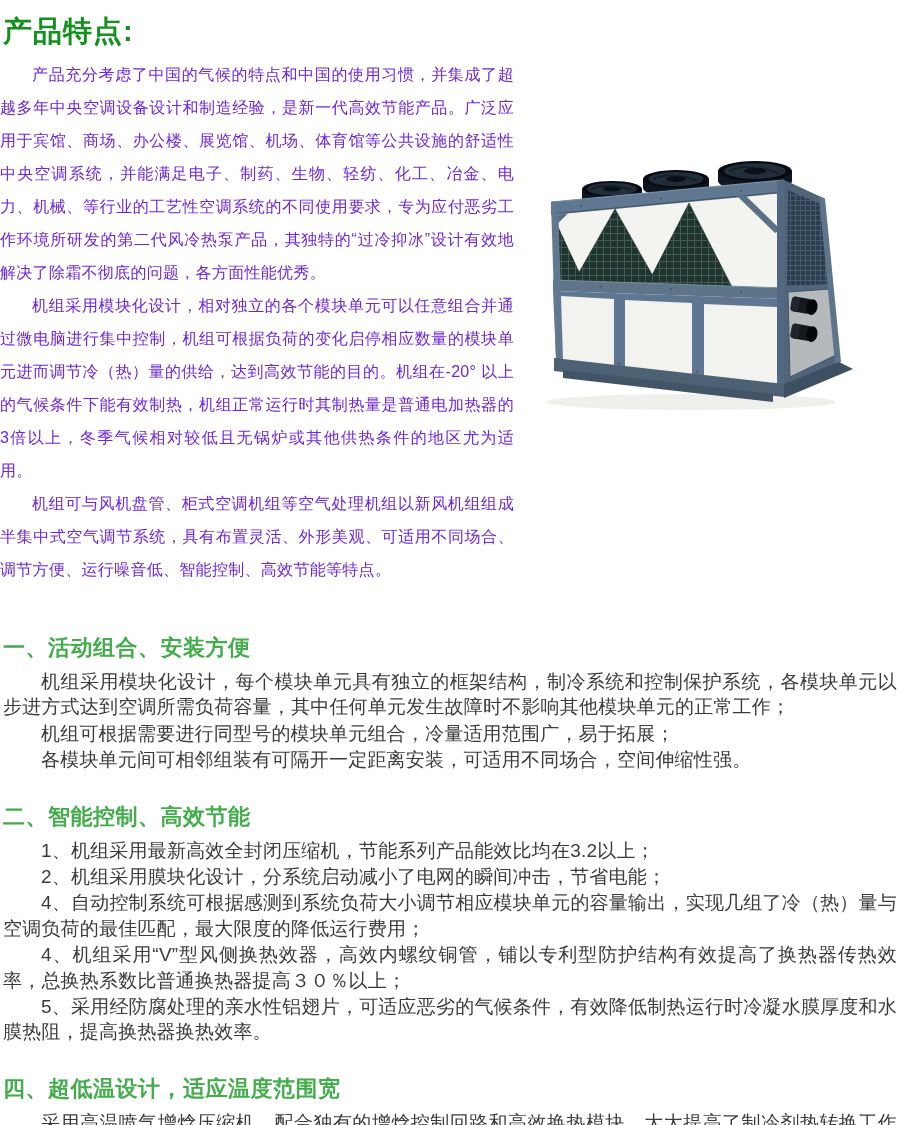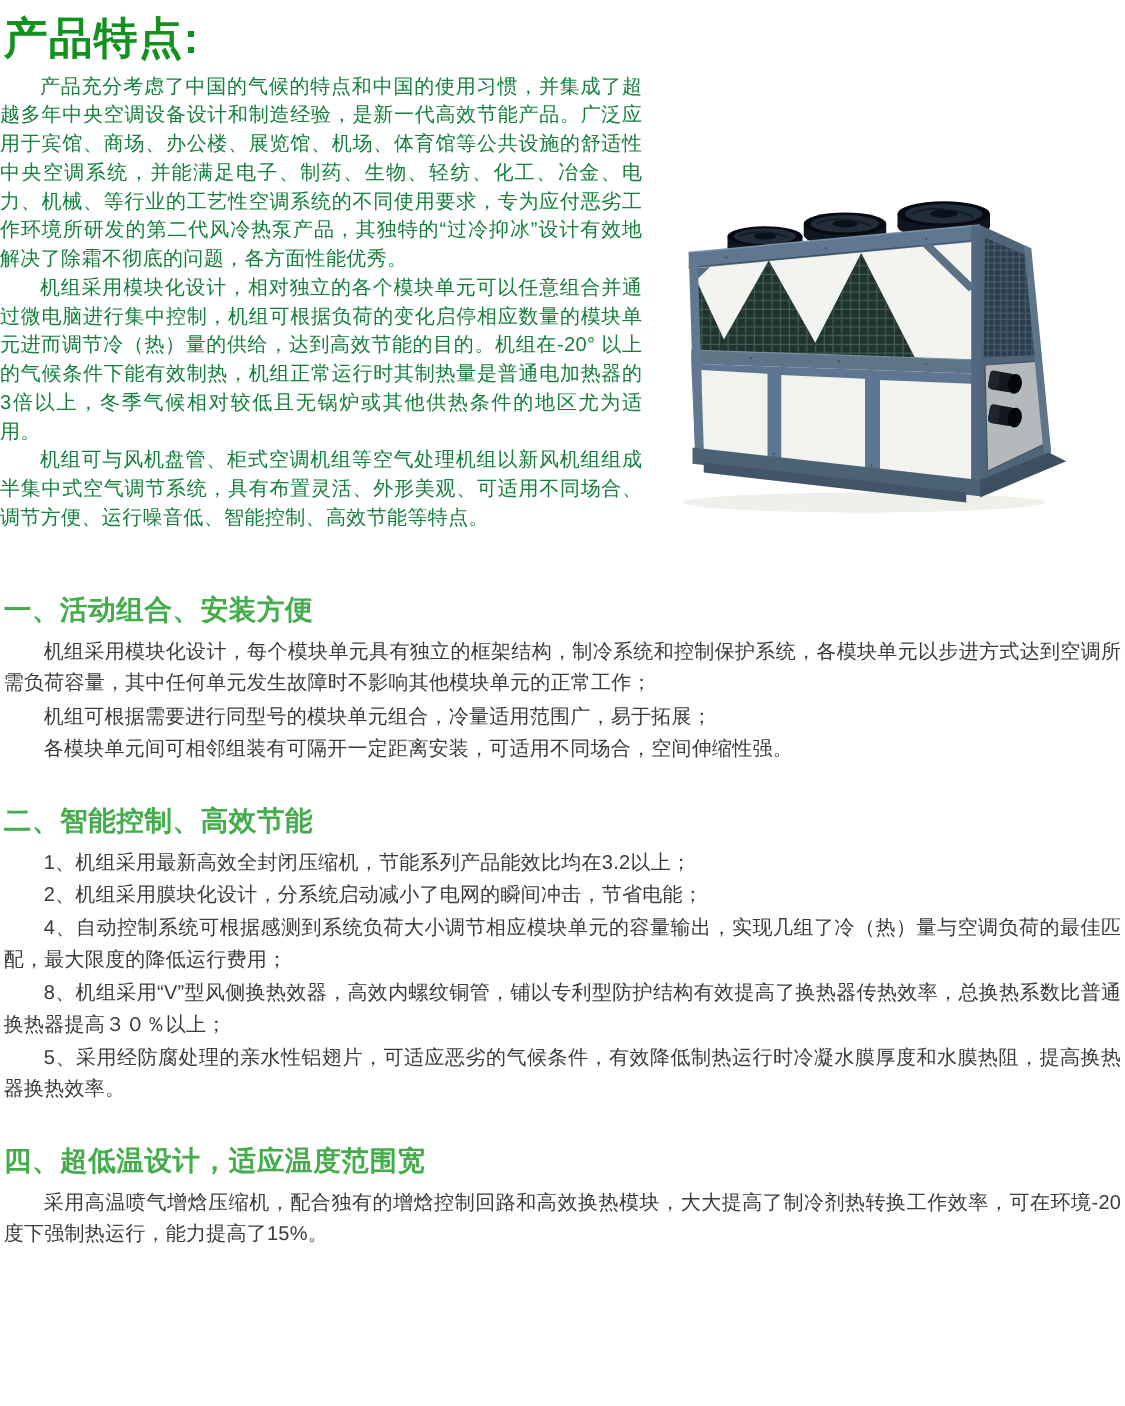--- a/index.html
+++ b/index.html
@@ -2,43 +2,43 @@
 <html><head>
 <meta charset="utf-8">
 <style>
   html,body{margin:0;padding:0;background:#ffffff;}
   body{width:900px;height:1125px;overflow:hidden;position:relative;
        font-family:"Liberation Sans","DejaVu Sans",sans-serif;}
   .page{position:relative;width:900px;height:1125px;background:#fff;}
 
   h1.page-title{
     margin:14px 0 10px 3px;
-    font-size:35px;line-height:34px;font-weight:bold;
+    font-size:29px;line-height:34px;font-weight:bold;
     color:#12911e;letter-spacing:1px;
   }
   .intro p{
     width:514px;margin:0;
-    font-size:16px;line-height:23px;letter-spacing:0.3px;
-    color:#15803d;text-align:justify;text-indent:2em;
+    font-size:16px;line-height:33px;letter-spacing:0.3px;
+    color:#6d28d9;text-align:justify;text-indent:2em;
   }
   .product-photo{
     position:absolute;left:541px;top:122px;width:352px;height:300px;
   }
   .product-photo svg{display:block;width:352px;height:300px;}
 
   section{margin:0 3px;}
   section h2{
     margin:30px 0 7px 0;
     font-size:22px;line-height:28px;font-weight:bold;
     color:#43ac4b;letter-spacing:0.5px;
   }
   section.first h2{margin-top:48px;}
   section p{
     margin:1px 0;
-    font-size:16px;line-height:25.4px;letter-spacing:0.2px;
+    font-size:19px;line-height:25.4px;letter-spacing:0.2px;
     color:#3b3b3b;text-align:justify;text-indent:2em;
   }
 </style>
 </head>
 <body>
 
 <div class="page">
 
   <h1 class="page-title">产品特点:</h1>
 
@@ -162,21 +162,21 @@
     <p>机组采用模块化设计，每个模块单元具有独立的框架结构，制冷系统和控制保护系统，各模块单元以步进方式达到空调所需负荷容量，其中任何单元发生故障时不影响其他模块单元的正常工作；</p>
     <p>机组可根据需要进行同型号的模块单元组合，冷量适用范围广，易于拓展；</p>
     <p>各模块单元间可相邻组装有可隔开一定距离安装，可适用不同场合，空间伸缩性强。</p>
   </section>
 
   <section>
     <h2>二、智能控制、高效节能</h2>
     <p>1、机组采用最新高效全封闭压缩机，节能系列产品能效比均在3.2以上；</p>
     <p>2、机组采用膜块化设计，分系统启动减小了电网的瞬间冲击，节省电能；</p>
     <p>4、自动控制系统可根据感测到系统负荷大小调节相应模块单元的容量输出，实现几组了冷（热）量与空调负荷的最佳匹配，最大限度的降低运行费用；</p>
-    <p>8、机组采用“V”型风侧换热效器，高效内螺纹铜管，铺以专利型防护结构有效提高了换热器传热效率，总换热系数比普通换热器提高３０％以上；</p>
+    <p>4、机组采用“V”型风侧换热效器，高效内螺纹铜管，铺以专利型防护结构有效提高了换热器传热效率，总换热系数比普通换热器提高３０％以上；</p>
     <p>5、采用经防腐处理的亲水性铝翅片，可适应恶劣的气候条件，有效降低制热运行时冷凝水膜厚度和水膜热阻，提高换热器换热效率。</p>
   </section>
 
   <section>
   </section>
 
   <section>
     <h2>四、超低温设计，适应温度范围宽</h2>
     <p>采用高温喷气增焓压缩机，配合独有的增焓控制回路和高效换热模块，大大提高了制冷剂热转换工作效率，可在环境-20度下强制热运行，能力提高了15%。</p>
   </section>

